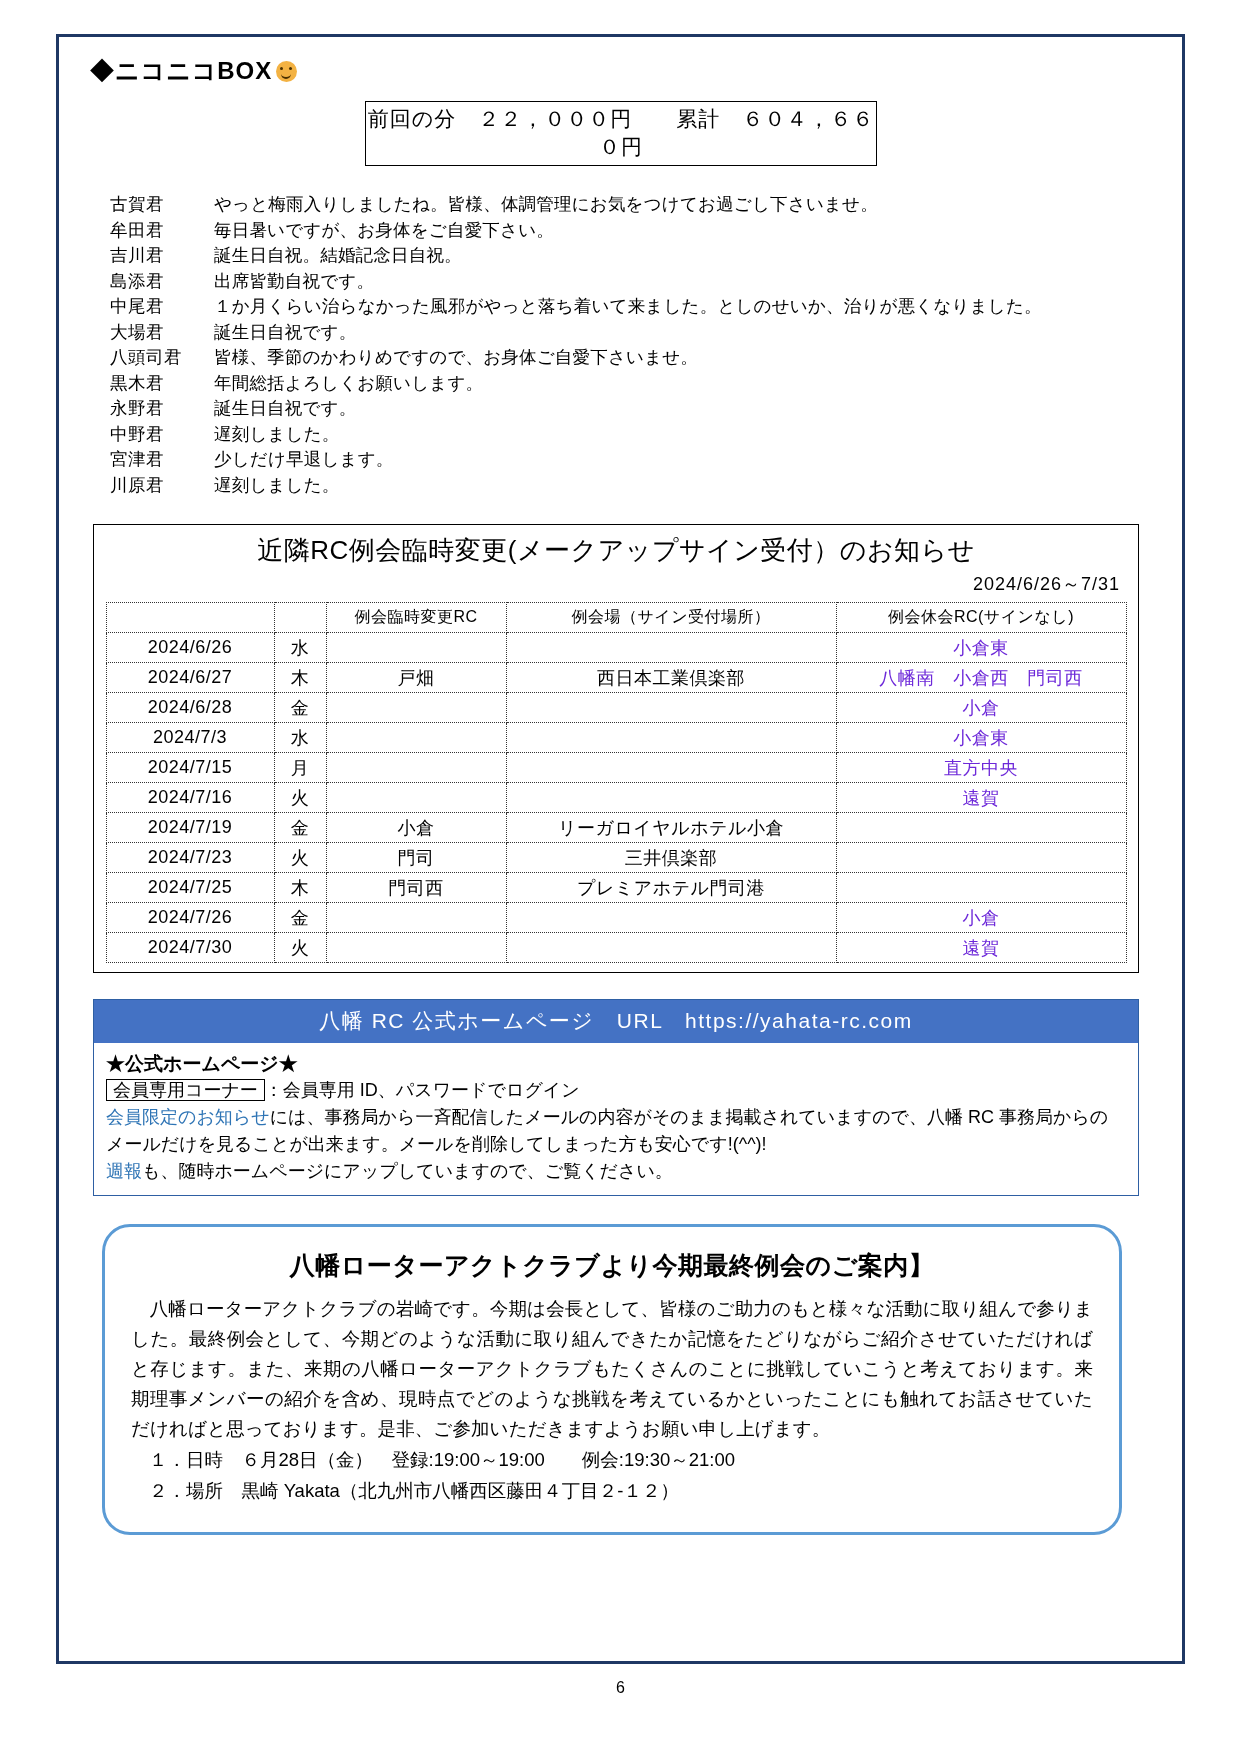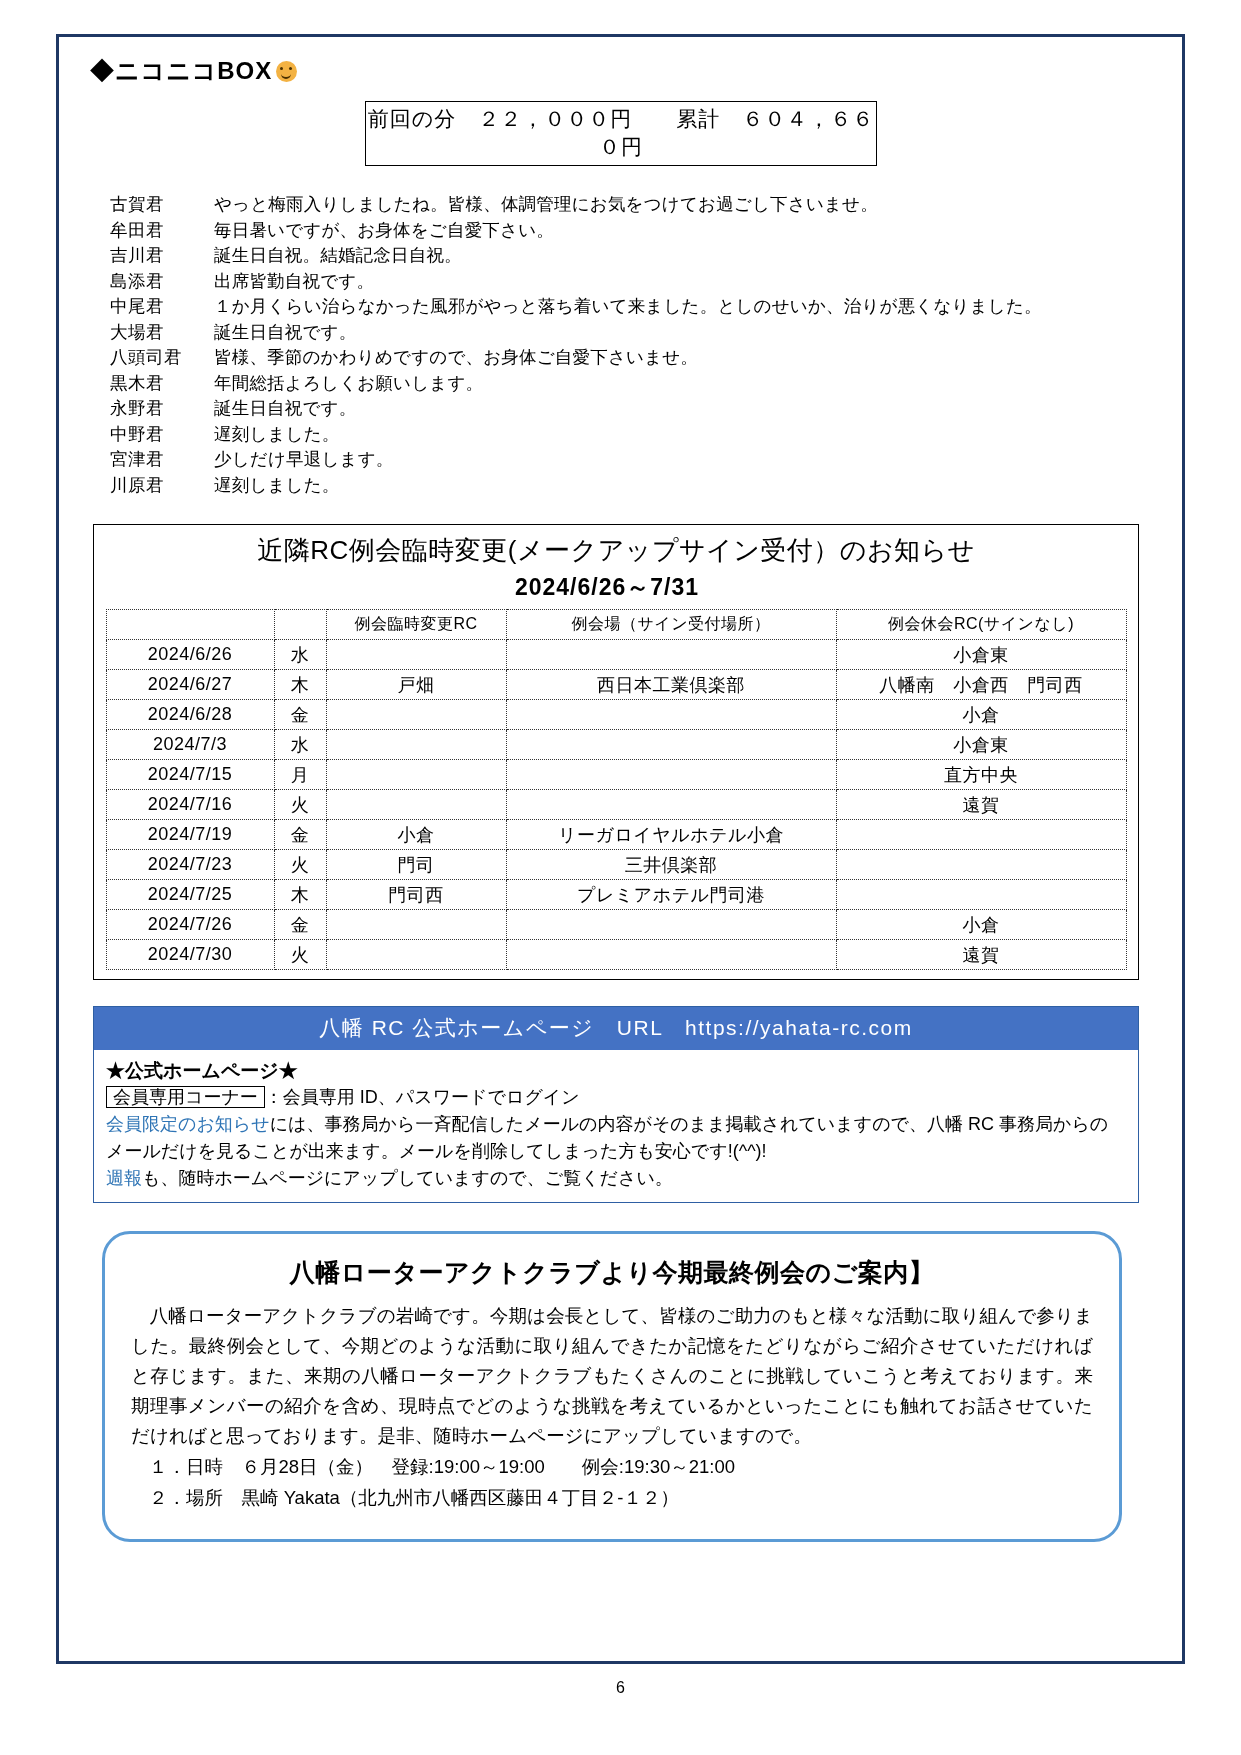--- a/index.html
+++ b/index.html
@@ -112,25 +112,24 @@
     box-sizing: border-box;
     padding: 0;
   }
   .sched-title {
     text-align: center;
     font-size: 26px;
     padding: 8px 0 2px 0;
     letter-spacing: 0.5px;
   }
   .sched-range {
-    text-align: center;
-    font-size: 23px;
+    text-align: right;
+    font-size: 18px;
     padding: 2px 18px 6px 0;
     letter-spacing: 1px;
-    font-weight: bold;
   }
   table.sched {
     border-collapse: collapse;
     width: 1020px;
     margin: 0 auto 9px auto;
     table-layout: fixed;
   }
   table.sched th, table.sched td {
     border: 1px dotted #333;
     font-size: 18px;
@@ -142,21 +141,21 @@
   }
   table.sched th {
     font-size: 16px;
   }
   col.c-date { width: 168px; }
   col.c-dow { width: 52px; }
   col.c-rc { width: 180px; }
   col.c-place { width: 330px; }
   col.c-off { width: 290px; }
   td.off {
-    color: #000000;
+    color: #6d28d9;
     font-size: 17px;
   }
   td.place, td.rc { }
 
   
   .hp-wrap {
     margin-top: 26px;
     margin-left: 7px;
     width: 1046px;
     box-sizing: border-box;
@@ -402,21 +401,21 @@
           <span class="hp-blue">会員限定のお知らせ</span><span>には、事務局から一斉配信したメールの内容がそのまま掲載されていますので、八幡 RC 事務局からのメールだけを見ることが出来ます。メールを削除してしまった方も安心です!(^^)!</span>
         </div>
         <div>
           <span class="hp-blue">週報</span><span>も、随時ホームページにアップしていますので、ご覧ください。</span>
         </div>
       </div>
     </div>
 
     <div class="ract-wrap">
       <div class="ract-title">八幡ローターアクトクラブより今期最終例会のご案内】</div>
-      <div class="ract-body">　八幡ローターアクトクラブの岩崎です。今期は会長として、皆様のご助力のもと様々な活動に取り組んで参りました。最終例会として、今期どのような活動に取り組んできたか記憶をたどりながらご紹介させていただければと存じます。また、来期の八幡ローターアクトクラブもたくさんのことに挑戦していこうと考えております。来期理事メンバーの紹介を含め、現時点でどのような挑戦を考えているかといったことにも触れてお話させていただければと思っております。是非、随時ホームページにアップしていますので。</div>
+      <div class="ract-body">　八幡ローターアクトクラブの岩崎です。今期は会長として、皆様のご助力のもと様々な活動に取り組んで参りました。最終例会として、今期どのような活動に取り組んできたか記憶をたどりながらご紹介させていただければと存じます。また、来期の八幡ローターアクトクラブもたくさんのことに挑戦していこうと考えております。来期理事メンバーの紹介を含め、現時点でどのような挑戦を考えているかといったことにも触れてお話させていただければと思っております。是非、ご参加いただきますようお願い申し上げます。</div>
       <div class="ract-item">１．日時　６月28日（金）　登録:19:00～19:00　　例会:19:30～21:00</div>
       <div class="ract-item">２．場所　黒崎 Yakata（北九州市八幡西区藤田４丁目２-１２）</div>
     </div>
 
   </div>
 
   <div class="page-num">6</div>
 </div>
 
 </body></html>

